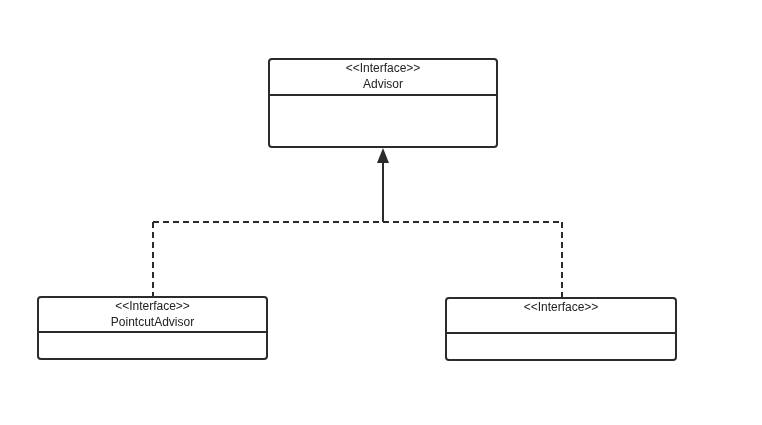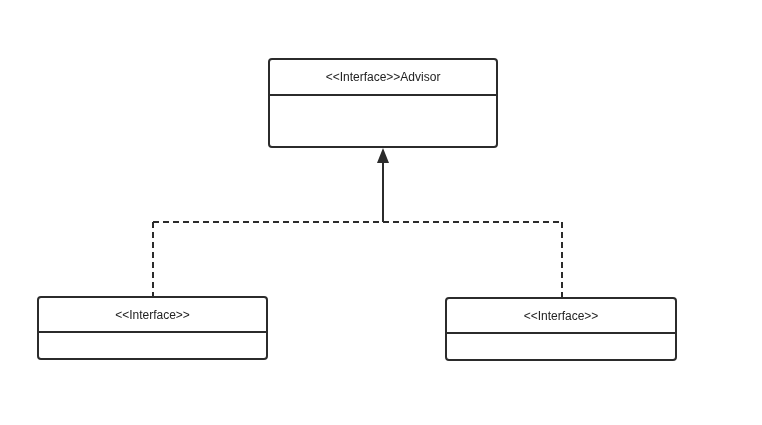--- a/index.html
+++ b/index.html
@@ -28,23 +28,23 @@
     border: 2px solid #2b2b2b;
     border-radius: 4px;
     background: #ffffff;
     display: flex;
     flex-direction: column;
   }
   .uml-node .node-header {
     box-sizing: border-box;
     border-bottom: 2px solid #2b2b2b;
     display: flex;
-    flex-direction: row;
+    flex-direction: column;
     align-items: center;
-    justify-content: center;
+    justify-content: flex-start;
     text-align: center;
     color: #222222;
     font-size: 12px;
     line-height: 16px;
   }
   .uml-node .node-body {
     flex: 1 1 auto;
   }
   .node-advisor { left: 268px; top: 58px; width: 230px; height: 90px; }
   .node-advisor .node-header { height: 36px; }
@@ -75,20 +75,21 @@
     <div class="node-header">
       <span>&lt;&lt;Interface&gt;&gt;</span>
       <span>Advisor</span>
     </div>
     <div class="node-body"></div>
   </div>
 
   <div class="uml-node node-pointcut">
     <div class="node-header">
       <span>&lt;&lt;Interface&gt;&gt;</span>
+      <span>PointcutAdvisor</span>
     </div>
     <div class="node-body"></div>
   </div>
 
   <div class="uml-node node-introduction">
     <div class="node-header">
       <span>&lt;&lt;Interface&gt;&gt;</span>
     </div>
     <div class="node-body"></div>
   </div>

